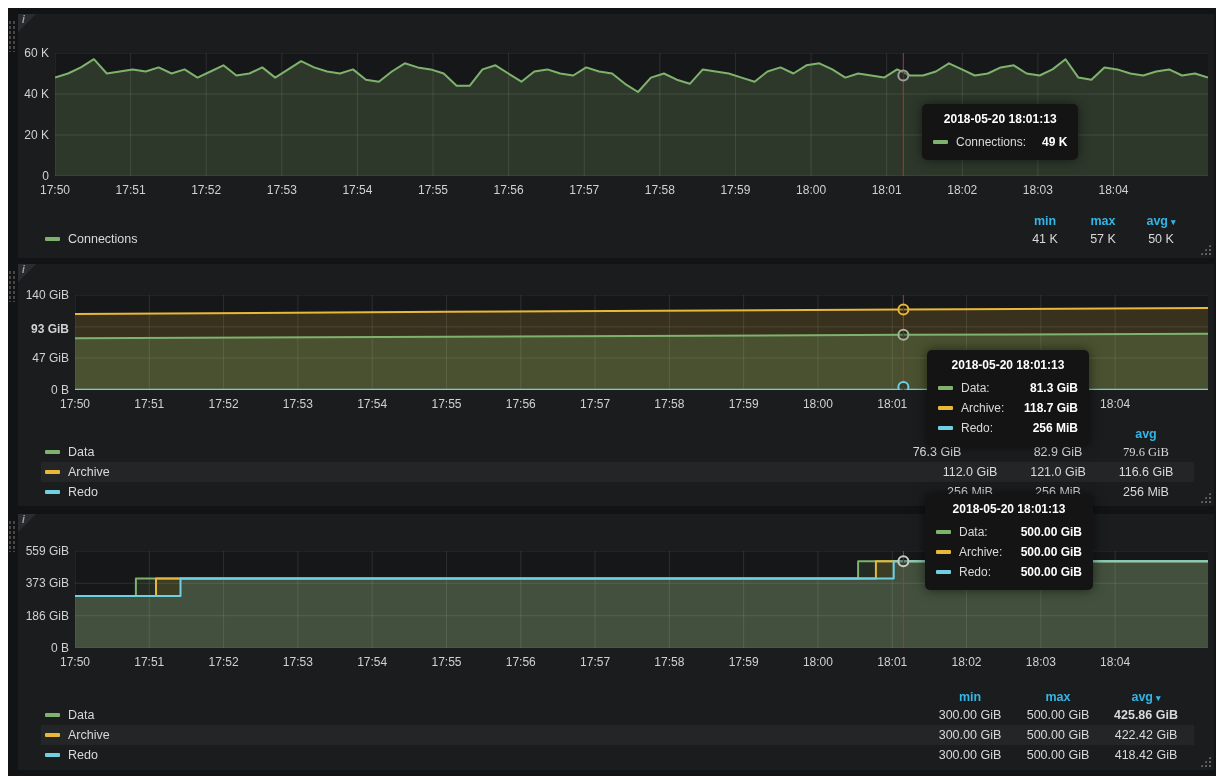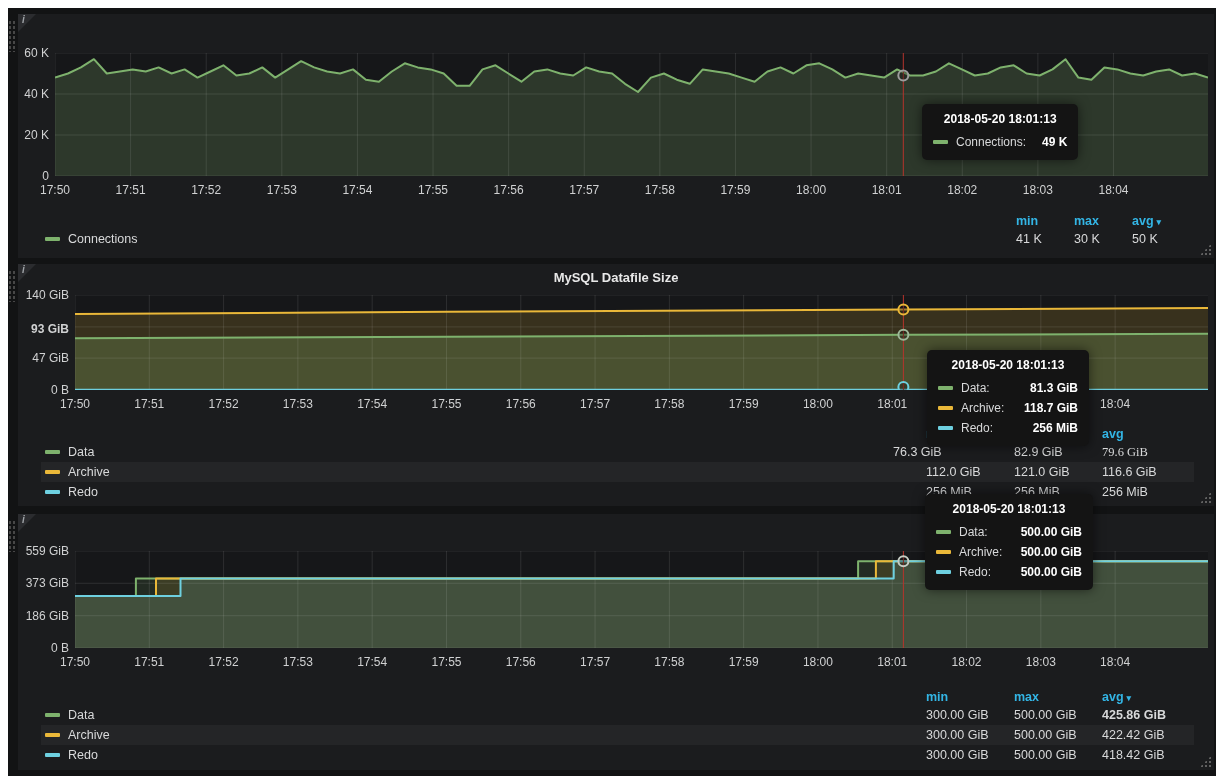--- a/index.html
+++ b/index.html
@@ -15,21 +15,21 @@
   .plot{position:absolute;background:#161719;}
   .plot svg{position:absolute;left:0;top:0;}
   .ylabel{position:absolute;color:#d0d1d2;font-size:12px;text-align:right;width:52px;}
   .xlabel{position:absolute;color:#d0d1d2;font-size:12px;text-align:center;width:48px;}
   .legend{position:absolute;left:23px;right:20px;}
   .lrow{display:flex;align-items:center;height:20px;font-size:12.5px;color:#d8d9da;padding:0 4px;}
   .lrow.striped{background:rgba(255,255,255,0.045);}
   .lrow .name-group{display:flex;align-items:center;cursor:pointer;}
   .dash-swatch{width:15px;height:4px;border-radius:1px;margin-right:8px;flex:none;}
   .stats{margin-left:auto;display:flex;}
-  .stat-col{text-align:left;}
+  .stat-col{text-align:center;}
   .hrow{height:17px;font-size:12.5px;}
   .hcell{color:#33b5e5;font-weight:bold;cursor:pointer;}
   .caret{color:#33b5e5;font-size:9px;margin-left:3px;}
   .tooltip{position:absolute;background:#141414;border-radius:5px;padding:8px 11px;z-index:40;
            box-shadow:0 0 12px rgba(0,0,0,0.55);}
   .tt-title{color:#ffffff;font-weight:bold;font-size:12px;text-align:center;margin-bottom:6px;white-space:nowrap;}
   .tt-row{display:flex;align-items:center;font-size:12px;color:#d8d9da;height:20px;white-space:nowrap;}
   .tt-row .val{margin-left:auto;font-weight:bold;color:#ffffff;padding-left:16px;}
   .resize-handle{position:absolute;right:3px;bottom:3px;width:11px;height:11px;cursor:nwse-resize;
            background-image:radial-gradient(#606060 1px,transparent 1.4px);background-size:4px 4px;
@@ -84,21 +84,21 @@
             <div class="stat-col hcell" style="width: 58px;">avg<span class="caret">▾</span></div>
           </div>
         </div>
         <div class="lrow">
           <div class="name-group">
             <span class="dash-swatch" style="background: rgb(126, 178, 109);"></span>
             <span>Connections</span>
           </div>
           <div class="stats">
             <div class="stat-col" style="width: 58px;">41 K</div>
-            <div class="stat-col" style="width: 58px;">30 K</div>
+            <div class="stat-col" style="width: 58px;">57 K</div>
             <div class="stat-col" style="width: 58px;">50 K</div>
           </div>
         </div>
       </div>
     <div class="resize-handle"></div>
   <div class="ylabel" style="left: -21px; top: 32px;">60 K</div>
       <div class="ylabel" style="left: -21px; top: 73px;">40 K</div>
       <div class="ylabel" style="left: -21px; top: 114px;">20 K</div>
       <div class="ylabel" style="left: -21px; top: 155px;">0</div>
       <div class="xlabel" style="left: 13px; top: 169px;">17:50</div>
@@ -113,21 +113,20 @@
       <div class="xlabel" style="left: 693.459px; top: 169px;">17:59</div>
       <div class="xlabel" style="left: 769.066px; top: 169px;">18:00</div>
       <div class="xlabel" style="left: 844.672px; top: 169px;">18:01</div>
       <div class="xlabel" style="left: 920.279px; top: 169px;">18:02</div>
       <div class="xlabel" style="left: 995.885px; top: 169px;">18:03</div>
       <div class="xlabel" style="left: 1071.49px; top: 169px;">18:04</div>
     </section>
 
   <section class="panel" style="top:264px;height:242px;">
     <div class="info-corner">i</div>
-    <div class="panel-title">MySQL Datafile Size</div>
     <div class="plot" style="left:57px;top:31px;width:1133px;height:95px;">
         <svg width="1133" height="95" viewBox="0 0 1133 95">
           <path d="M0.0,19.0L371.5,16.8L828.4,14.5L1133.0,12.9L1133,95L0,95Z" fill="#eab839" fill-opacity="0.16"></path>
           <path d="M0.0,43.2L371.5,41.7L828.4,39.8L1133.0,38.7L1133,95L0,95Z" fill="#7eb26d" fill-opacity="0.25"></path>
           <line x1="0" y1="0" x2="0" y2="95" stroke="rgba(255,255,255,0.10)" stroke-width="1"></line>
           <line x1="74.29508196721312" y1="0" x2="74.29508196721312" y2="95" stroke="rgba(255,255,255,0.10)" stroke-width="1"></line>
           <line x1="148.59016393442624" y1="0" x2="148.59016393442624" y2="95" stroke="rgba(255,255,255,0.10)" stroke-width="1"></line>
           <line x1="222.88524590163934" y1="0" x2="222.88524590163934" y2="95" stroke="rgba(255,255,255,0.10)" stroke-width="1"></line>
           <line x1="297.1803278688525" y1="0" x2="297.1803278688525" y2="95" stroke="rgba(255,255,255,0.10)" stroke-width="1"></line>
           <line x1="371.4754098360655" y1="0" x2="371.4754098360655" y2="95" stroke="rgba(255,255,255,0.10)" stroke-width="1"></line>

